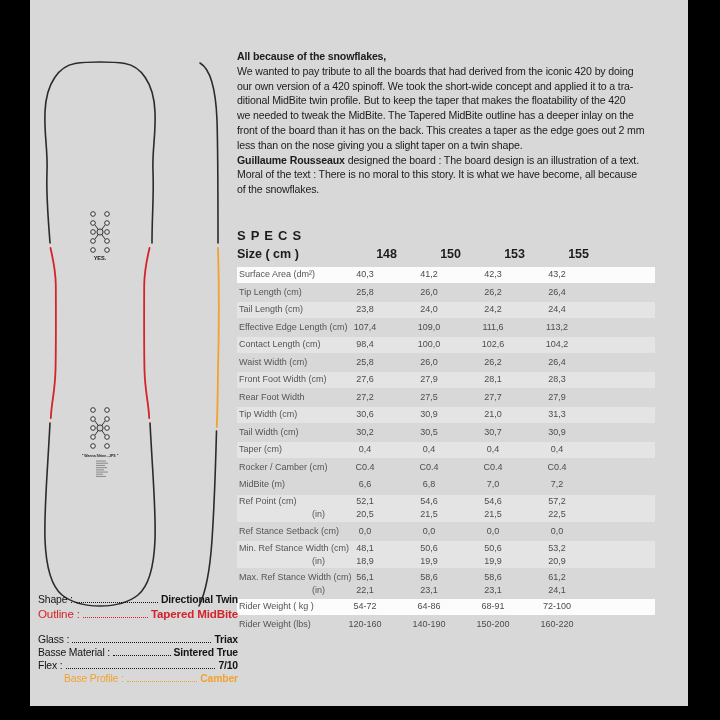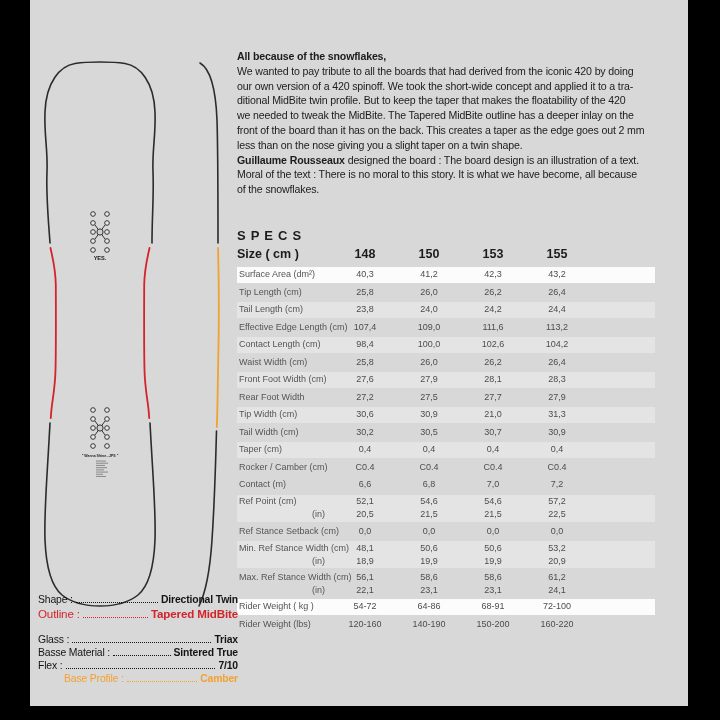--- a/index.html
+++ b/index.html
@@ -14,21 +14,21 @@
   .intro{position:absolute;left:207px;top:49px;width:454px;color:#1c1c1c;
          font-size:10.6px;line-height:14.8px;letter-spacing:-0.15px;}
   .intro .heading{font-weight:bold;}
   .pre-lines{white-space:pre-line;}
 
   
   .specs{position:absolute;left:207px;top:228px;width:418px;color:#1c1c1c;}
   .specs-title{font-size:13px;font-weight:bold;letter-spacing:5px;margin-bottom:4px;}
   .size-row{display:grid;grid-template-columns:96px 64px 64px 64px 64px 1fr;
             font-size:12.5px;font-weight:bold;margin-bottom:6px;align-items:end;}
-  .size-row .sz{text-align:center;}
+  .size-row .sz{text-align:right;}
   .spec-row{display:grid;grid-template-columns:96px 64px 64px 64px 64px 1fr;
             height:15.5px;margin:2px 0;align-items:center;font-size:9px;color:#4d4d4d;}
   .spec-row.dbl{height:27px;}
   .spec-row.band-white{background:#fcfcfc;}
   .spec-row.band-light{background:#e4e4e4;}
   .spec-row .cell{text-align:center;line-height:13px;}
   .spec-row .cell.label{text-align:left;padding-left:2px;color:#555;
                         white-space:nowrap;line-height:13px;}
   .spec-row .cell.label .sub{display:block;text-align:right;padding-right:8px;}
   .spec-row .v2{display:block;}
@@ -232,21 +232,21 @@
           </div>
           <div class="spec-row">
             <div class="cell label">Rocker / Camber (cm)</div>
             <div class="cell">C0.4</div>
             <div class="cell">C0.4</div>
             <div class="cell">C0.4</div>
             <div class="cell">C0.4</div>
             <div></div>
           </div>
           <div class="spec-row">
-            <div class="cell label">Contact (m)</div>
+            <div class="cell label">MidBite (m)</div>
             <div class="cell">6,6</div>
             <div class="cell">6,8</div>
             <div class="cell">7,0</div>
             <div class="cell">7,2</div>
             <div></div>
           </div>
           <div class="spec-row dbl band-light">
             <div class="cell label">Ref Point (cm)<span class="sub">(in)</span></div>
             <div class="cell">52,1<span class="v2">20,5</span></div>
             <div class="cell">54,6<span class="v2">21,5</span></div>

